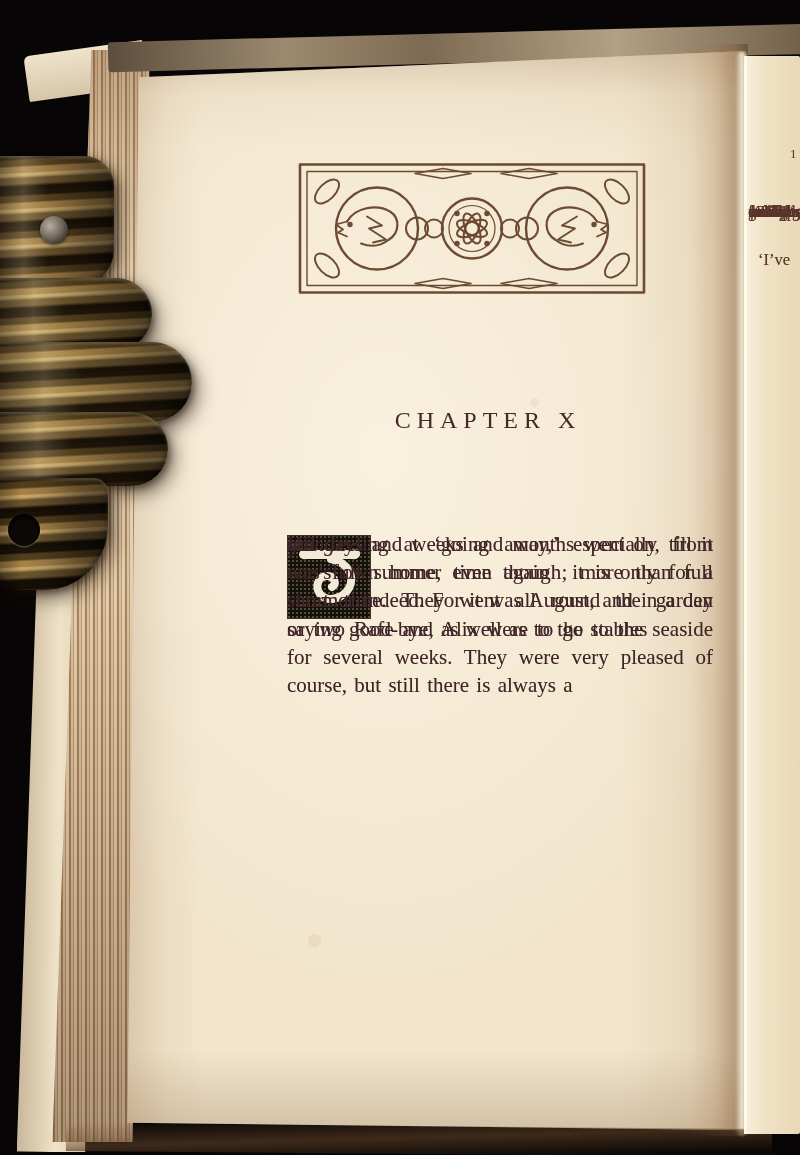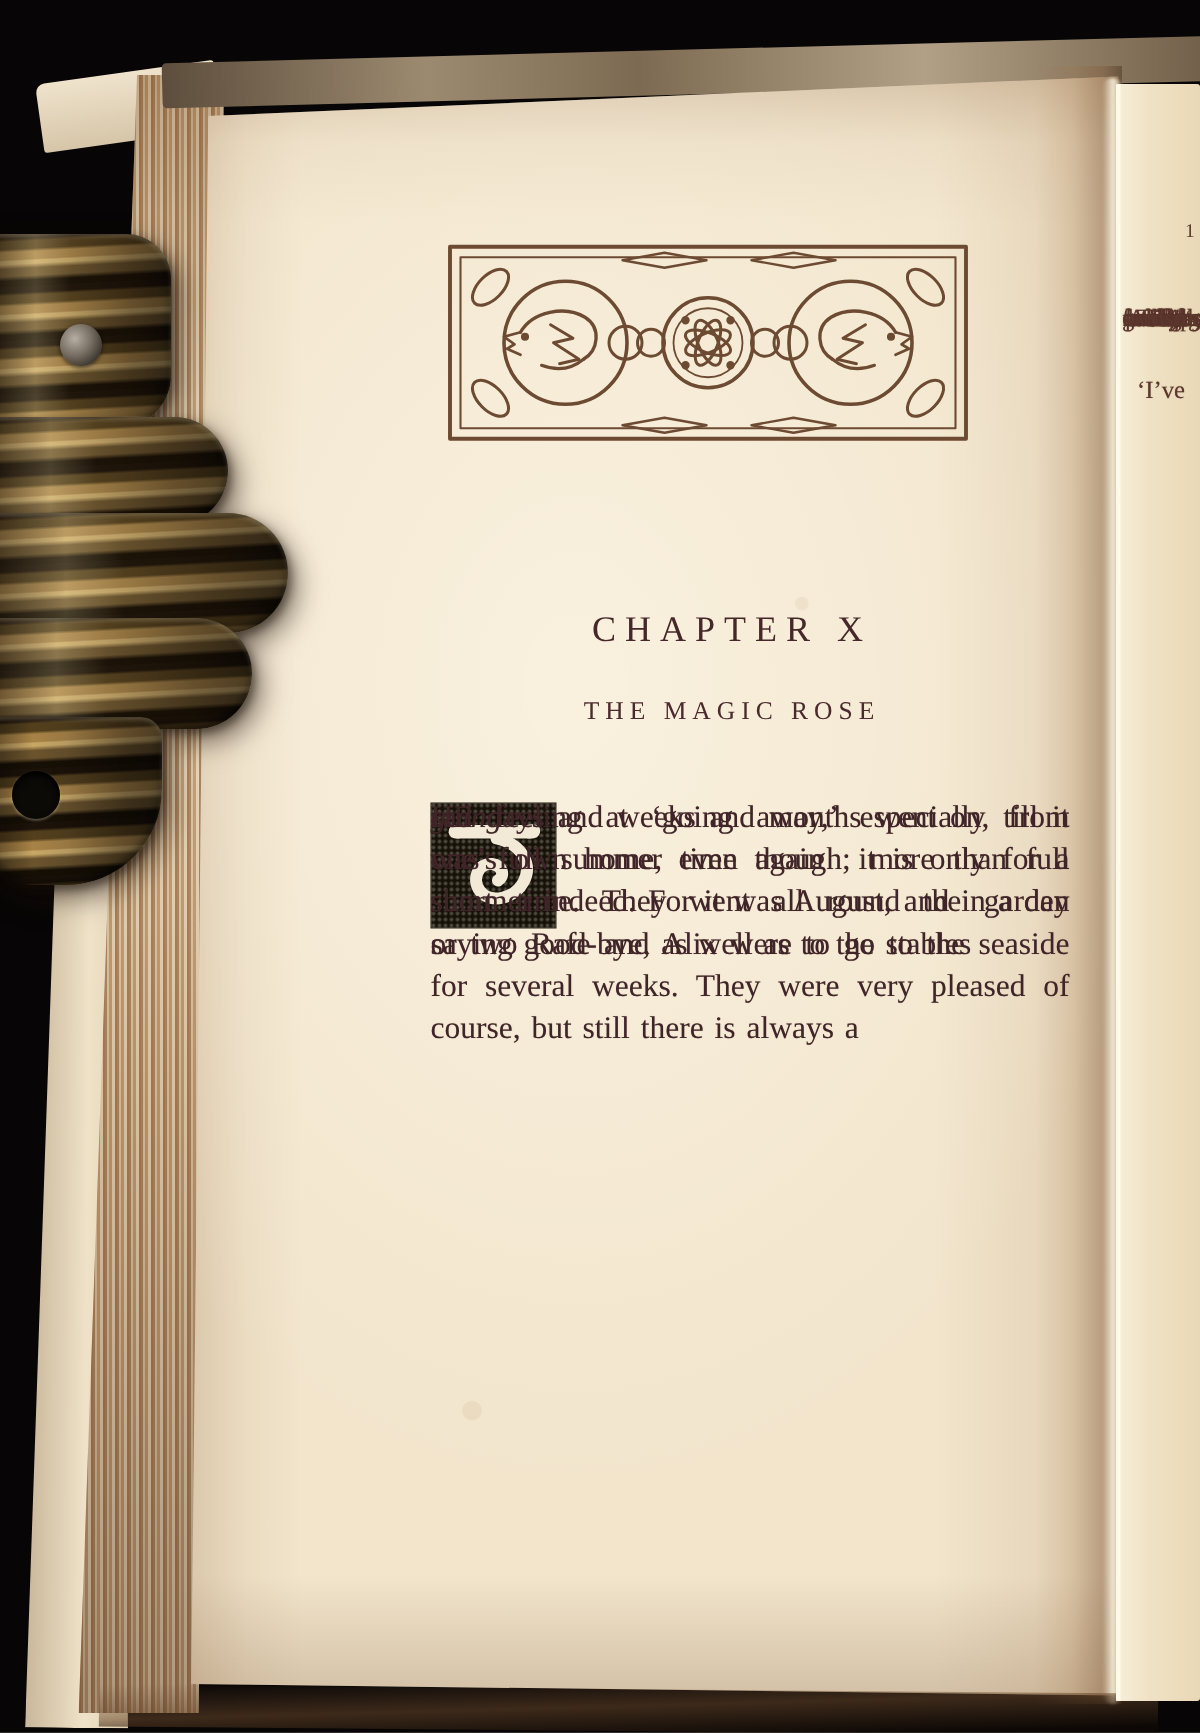--- a/index.html
+++ b/index.html
@@ -161,21 +161,20 @@
           <circle cx="53" cy="63" r="1.7" fill="#6d4a32"></circle>
           <path d="M50 60 C58 46 80 42 93 50 C104 57 102 72 92 78" stroke-width="2.2"></path>
           <path d="M70 55 l15 9 -13 3 17 11 -13 3" stroke-width="1.9"></path>
           <path d="M92 78 q-12 10 -28 4" stroke-width="2"></path>
         </g>
         <use href="#beast" transform="translate(350 0) scale(-1 1)"></use>
       </g>
     </svg>
 
     <div class="chapter-heading">CHAPTER X</div>
-    <div class="chapter-subtitle">THE MAGIC ROSE</div>
 
     <p class="para">
       <span class="dropcap">
         <svg width="76" height="76" viewBox="0 0 76 76" xmlns="http://www.w3.org/2000/svg">
           <path d="M8 16 Q8 10 16 11 L60 11 Q70 9 69 16 Q68 21 60 20 L16 20 Q9 21 8 16 Z" fill="#f2e9d6"></path>
           <path d="M40 20 C58 24 64 38 58 49 C52 60 36 64 29 55 C23 47 28 36 37 37 C44 38 46 45 41 48" fill="none" stroke="#f2e9d6" stroke-width="8" stroke-linecap="round"></path>
         </svg>
         <span class="sr">T</span>
       </span>
         <span>HE days and weeks and months went on, till it was full summer time again ; more than full summer indeed.  For it was August, and in a day or two Rafe and Alix were to go to the seaside for several weeks.  They were very pleased of course, but still there is always a </span>

